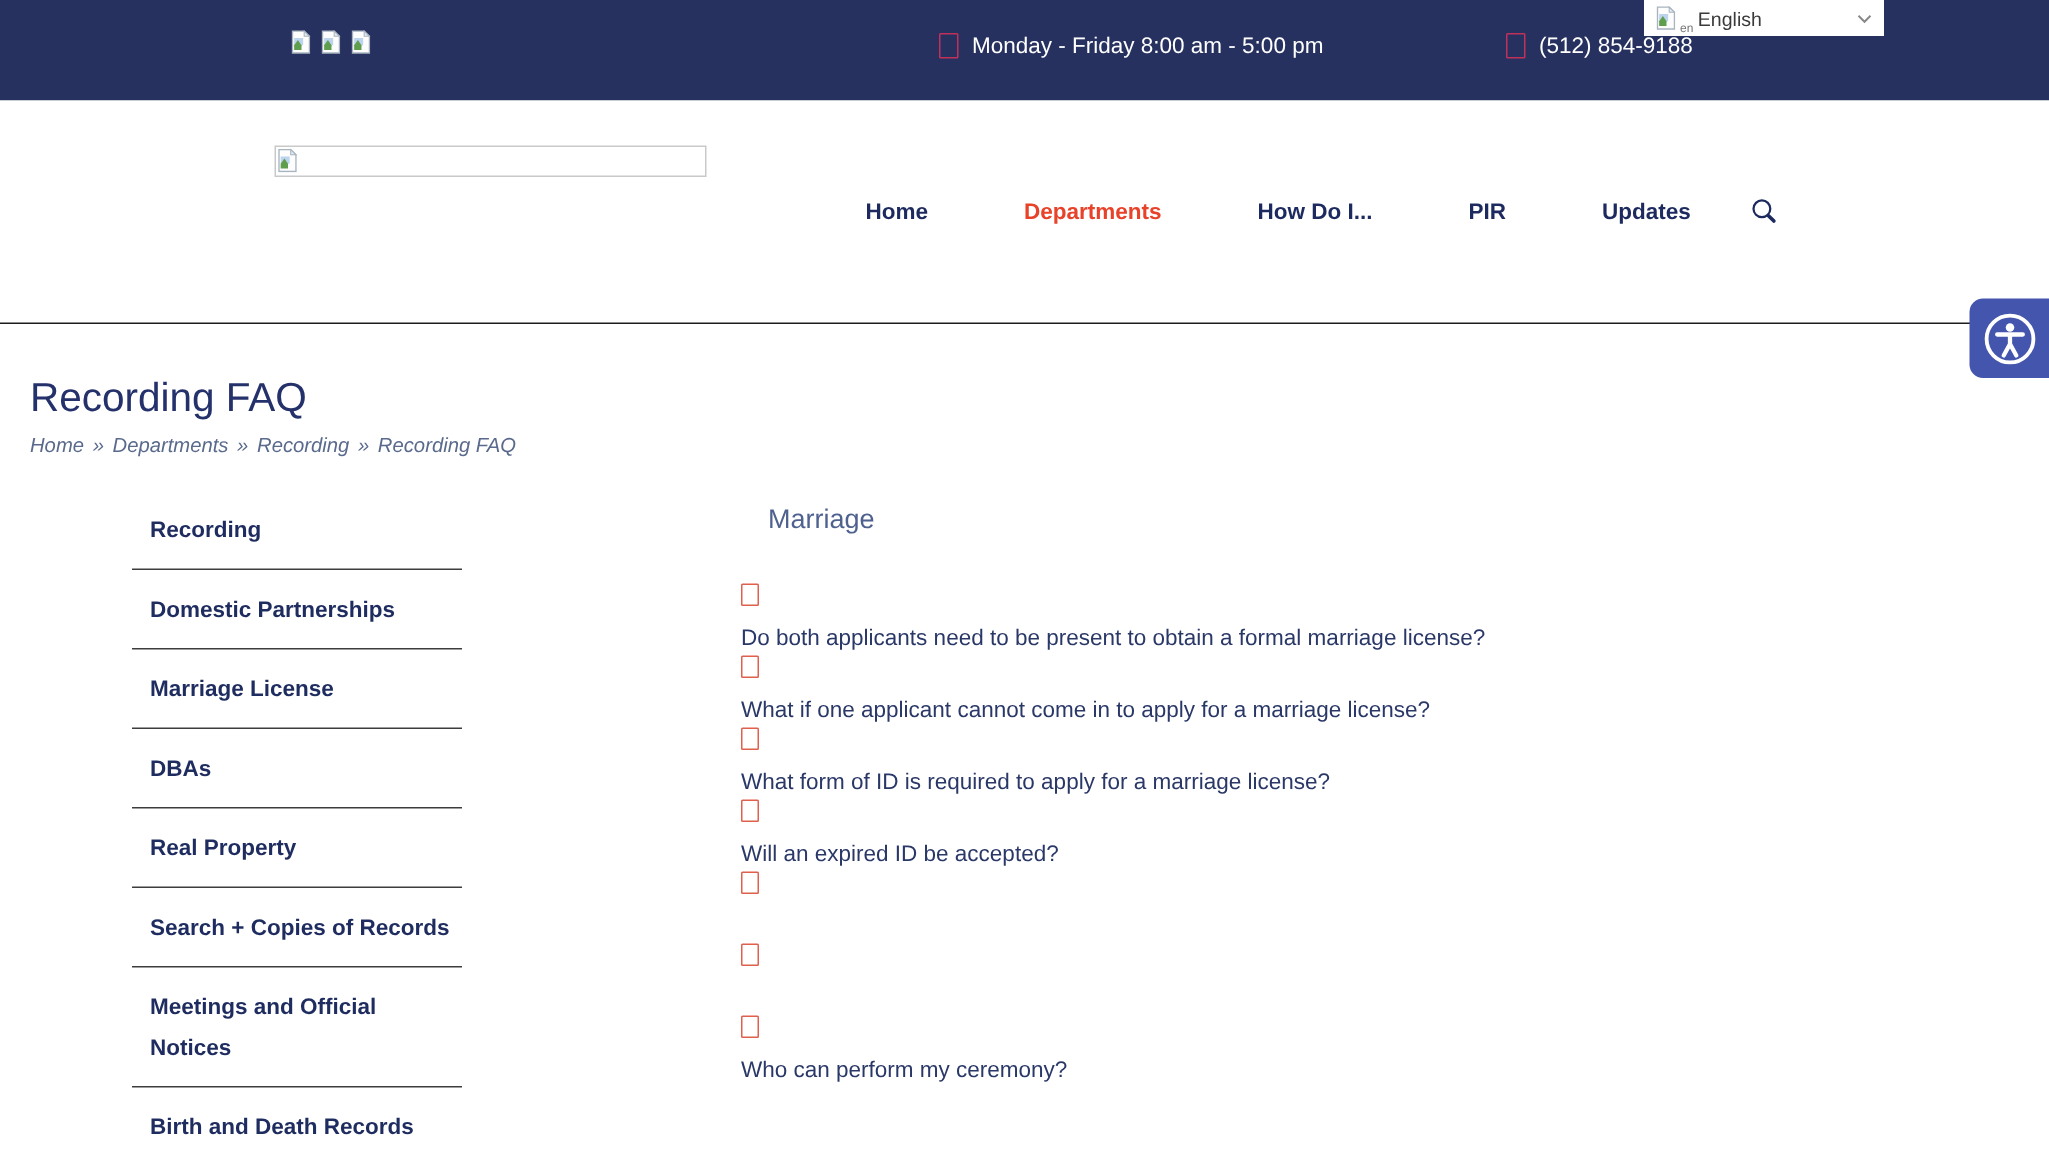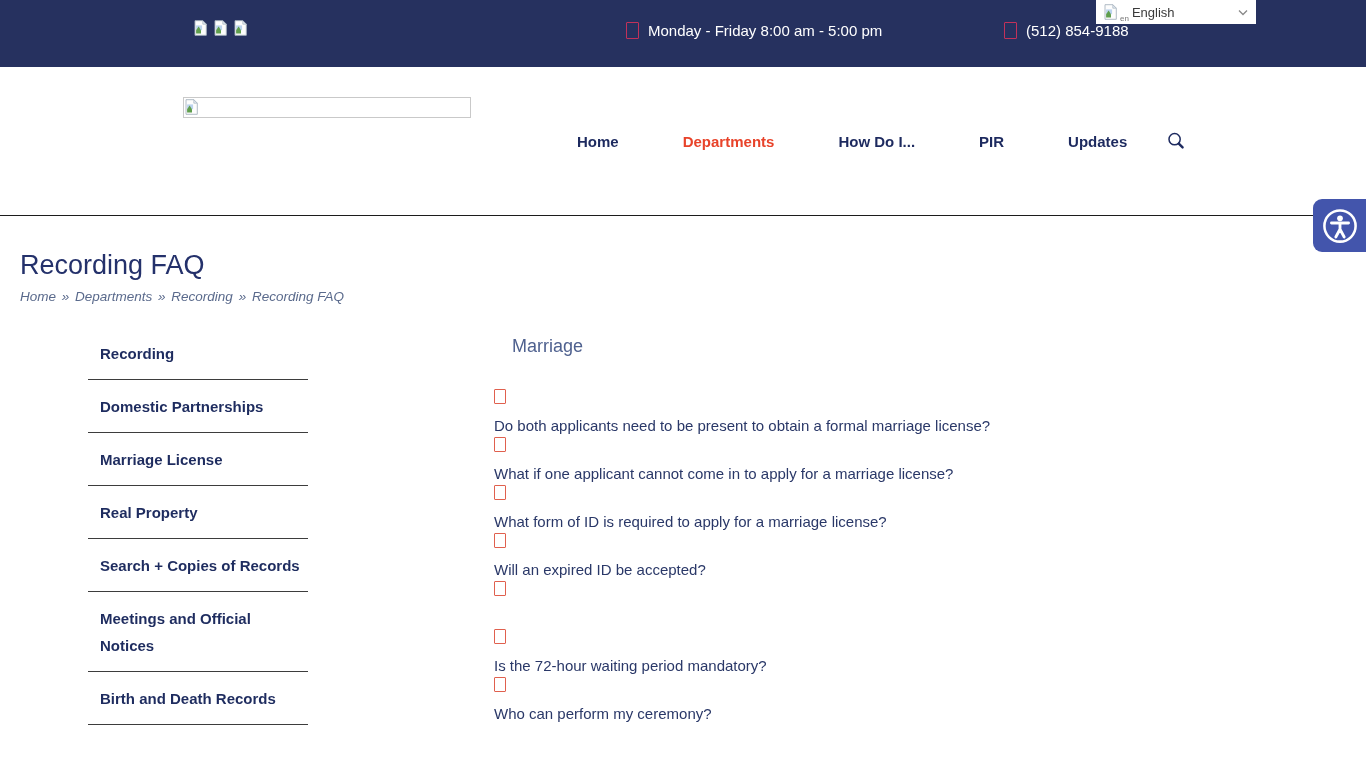--- a/index.html
+++ b/index.html
@@ -154,20 +154,21 @@
   </span>
 </div>
 
 <h1 class="page-title">Recording FAQ</h1>
 <div class="breadcrumb" id="breadcrumb"><a class="crumb">Home</a><span class="crumb-sep"> » </span><a class="crumb">Departments</a><span class="crumb-sep"> » </span><a class="crumb">Recording</a><span class="crumb-sep"> » </span><span class="crumb">Recording FAQ</span></div>
 
 <div class="sidebar" id="sidebar">
     <div class="side-item">Recording</div>
     <div class="side-item">Domestic Partnerships</div>
     <div class="side-item">Marriage License</div>
+    <div class="side-item">DBAs</div>
     <div class="side-item">Real Property</div>
     <div class="side-item">Search + Copies of Records</div>
     <div class="side-item">Meetings and Official Notices</div>
     <div class="side-item">Birth and Death Records</div>
   </div>
 
 <h2 class="section-title">Marriage</h2>
 <div class="faq-list" id="faq-list">
     <div class="faq-row">
       <span class="q-box"></span>
@@ -183,19 +184,18 @@
     </div>
     <div class="faq-row">
       <span class="q-box"></span>
       <span class="q-text">Will an expired ID be accepted?</span>
     </div>
     <div class="faq-row">
       <span class="q-box"></span>
     </div>
     <div class="faq-row">
       <span class="q-box"></span>
-      <span class="q-text">Is the 72-hour waiting period mandatory?</span>
     </div>
     <div class="faq-row">
       <span class="q-box"></span>
       <span class="q-text">Who can perform my ceremony?</span>
     </div>
   </div>
 
 </body></html>

